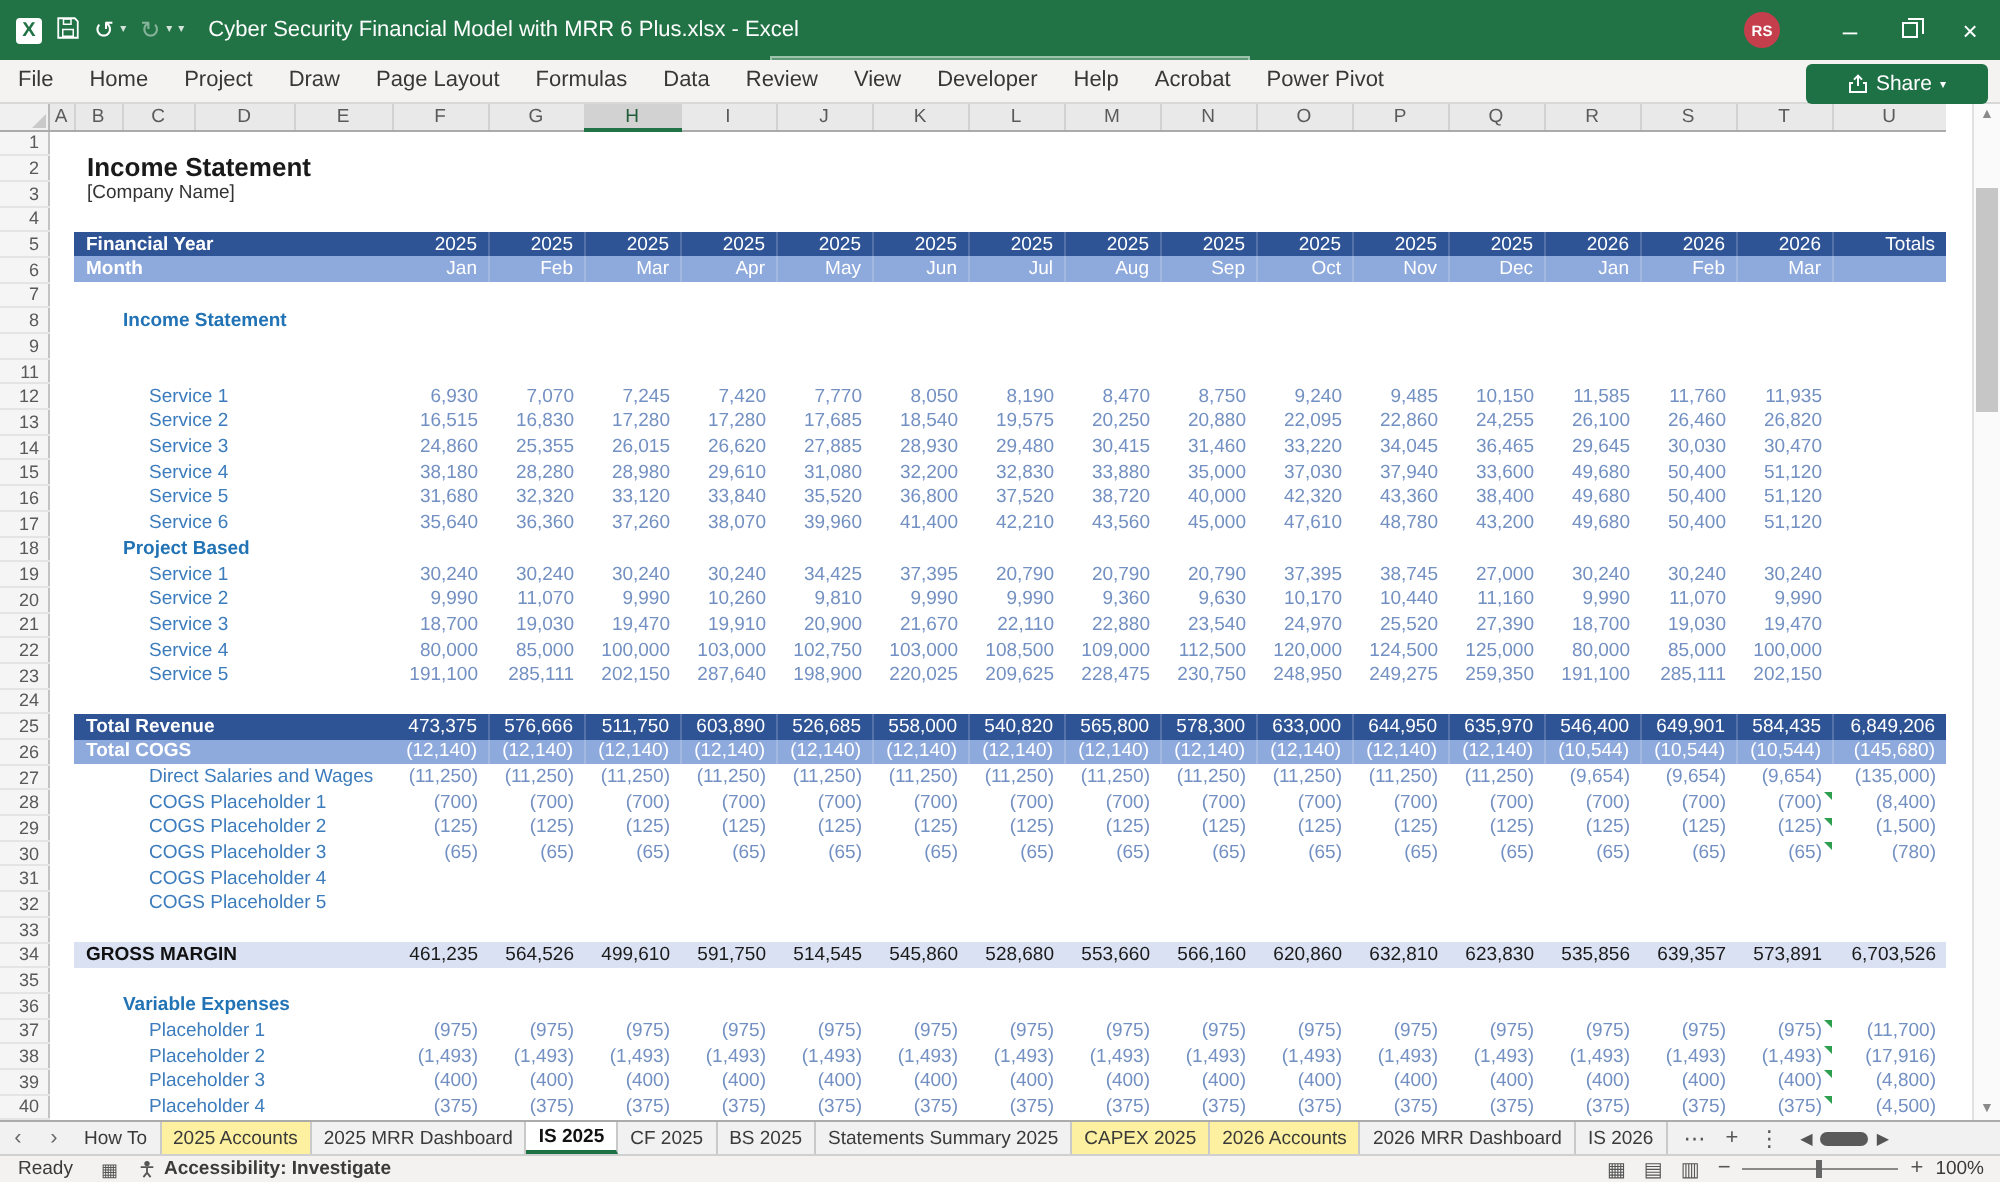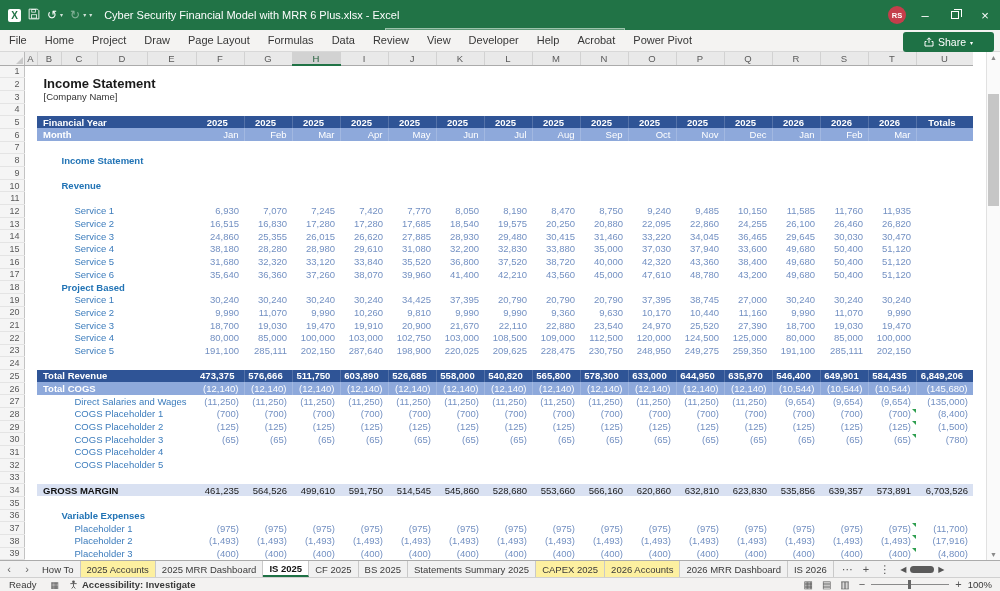--- a/index.html
+++ b/index.html
@@ -17,21 +17,21 @@
   .qat .dim { opacity:.45; }
   .qat .caret { font-size:6px; opacity:.8; margin-left:-4px; }
   .win-title { font-size:11px; margin-left:12px; white-space:nowrap; color:#fdfdfd; }
   .searchbox { position:absolute; left:385px; top:4px; width:240px; height:22px;
     background:#5F9A78; border:1px solid #9CC3AC; display:flex; align-items:center;
     gap:6px; padding-left:9px;margin-top:24px; }
   .searchbox span { font-size:11px; color:#F2F7F3; }
   .tb-right { position:absolute; right:0; top:0; height:30px; display:flex; align-items:center; }
   .avatar { width:18px; height:18px; border-radius:50%; background:#C43E4B; color:#fff;
     font-size:7.5px; font-weight:bold; display:flex; align-items:center; justify-content:center;
-    margin-right:4px; }
+    margin-right:20px; }
   .winbtn { width:30px; height:30px; display:flex; align-items:center; justify-content:center;
     color:#fff; font-size:13px; }
   .restore-glyph { position:relative; width:8px; height:8px; border:1px solid #fff; }
   .restore-glyph::before { content:''; position:absolute; top:-3px; left:2px; width:7px; height:7px;
     border:1px solid #fff; border-bottom:none; border-left:none; }
 
   
   .menubar { position:absolute; top:30px; left:0; width:1000px; height:22px; background:#F4F3F2;
     border-bottom:1px solid #D8D8D8; display:flex; align-items:center; }
   .mtab { font-size:11px; color:#373737; padding:0 9px; line-height:21px; white-space:nowrap; }
@@ -58,21 +58,21 @@
     font-size:9px; color:#595959; text-align:right; padding-right:4px; }
   td.blank { background:#fff; }
   td.v { font-size:9.5px; text-align:right; padding-right:5px; color:#7390C2; }
   td.lab { font-size:9.5px; }
   td.lab.title { font-size:13px; font-weight:bold; color:#1A1A1A; padding-left:19px; line-height:12px; }
   td.lab.plain { color:#333; padding-left:19px; }
   td.lab.section { color:#2173B5; font-weight:bold; padding-left:37px; }
   td.lab.item-label { color:#3C7CBC; padding-left:50px; }
   tr.band-dark td { background:#2F5496; }
   tr.band-dark td.lab { color:#fff; font-weight:bold; padding-left:6px; }
-  tr.band-dark td.v { color:#fff; font-weight:bold; border-right:1px solid rgba(255,255,255,.18);text-align:center; }
+  tr.band-dark td.v { color:#fff; font-weight:normal; border-right:1px solid rgba(255,255,255,.18); }
   tr.band-mid td { background:#8EA9DB; }
   tr.band-mid td.lab { color:#fff; font-weight:bold; padding-left:6px; }
   tr.band-mid td.v { color:#fff; border-right:1px solid rgba(255,255,255,.18); }
   tr.band-gross td { background:#D9E1F2; }
   tr.band-gross td.lab { color:#111; font-weight:bold; padding-left:6px; }
   tr.band-gross td.v { color:#1A1A1A; }
   tr.band-dark td.sp, tr.band-mid td.sp, tr.band-gross td.sp { background:#fff; }
   td.flag { position:relative; }
   td.flag::after { content:''; position:absolute; top:1px; right:0;
     border-left:4px solid transparent; border-top:4px solid #2E9E4F; }
@@ -297,25 +297,20 @@
           <tr>
             <th class="rowh">8</th>
             <td class="lab section" colspan="5">Income Statement</td>
             <td class="blank" colspan="16"></td>
           </tr>
           <tr>
             <th class="rowh">9</th>
             <td class="blank" colspan="21"></td>
           </tr>
           <tr>
-            <th class="rowh">10</th>
-            <td class="lab section" colspan="5">Revenue</td>
-            <td class="blank" colspan="16"></td>
-          </tr>
-          <tr>
             <th class="rowh">11</th>
             <td class="blank" colspan="21"></td>
           </tr>
           <tr>
             <th class="rowh">12</th>
             <td class="lab item-label" colspan="5">Service 1</td>
             <td class="v" colspan="1">6,930</td>
             <td class="v" colspan="1">7,070</td>
             <td class="v" colspan="1">7,245</td>
             <td class="v" colspan="1">7,420</td>

